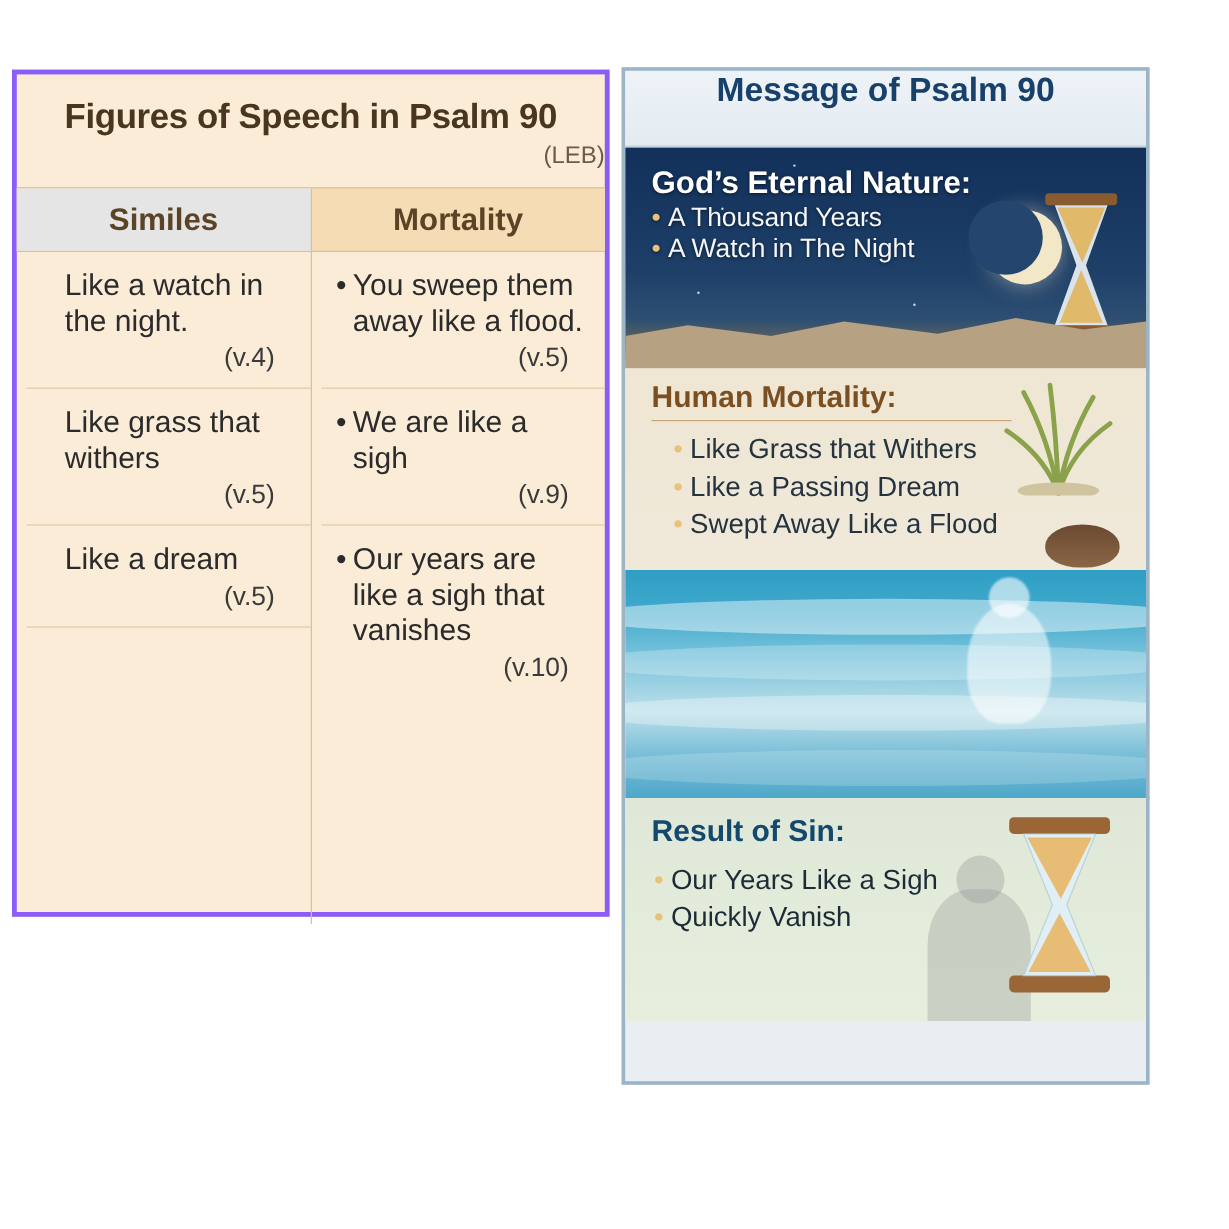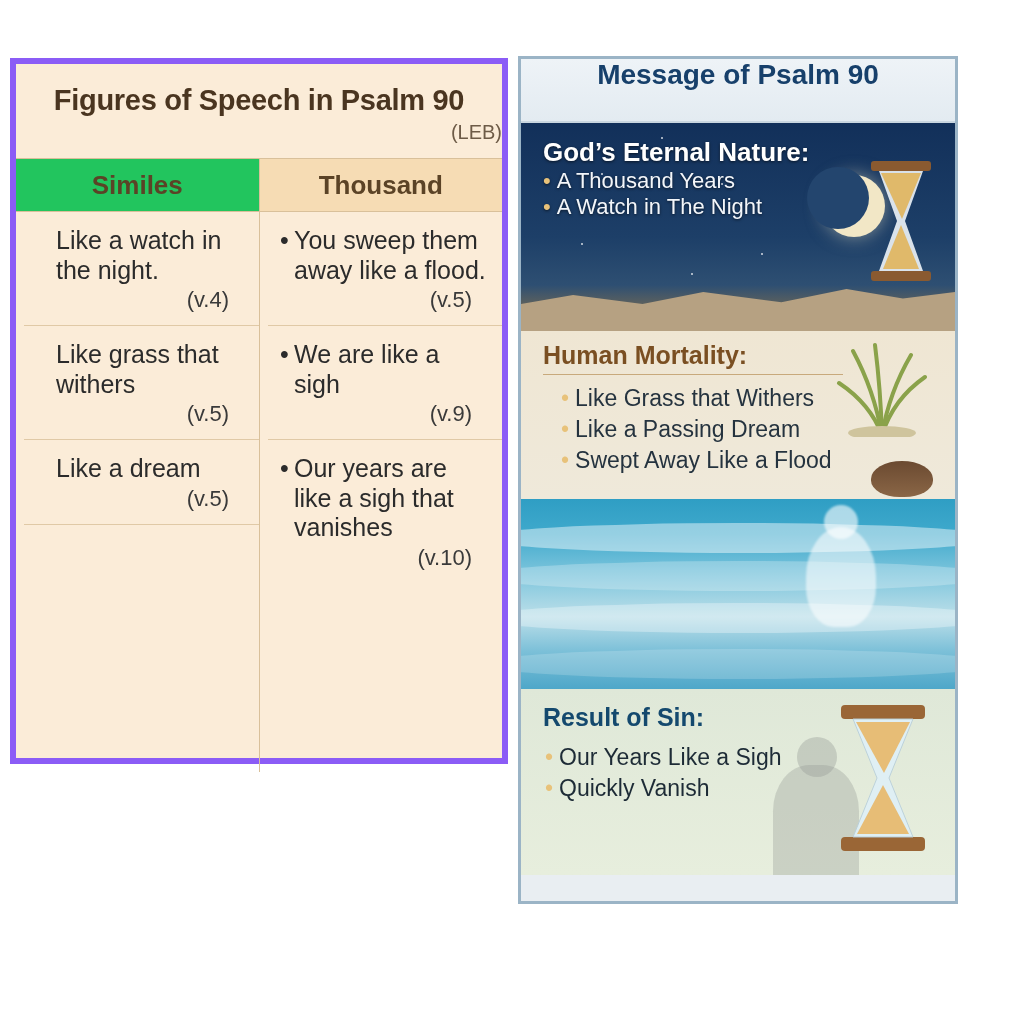--- a/index.html
+++ b/index.html
@@ -16,21 +16,21 @@
   }
 
   
   #left-panel {
     position: absolute;
     left: 10px;
     top: 58px;
     width: 498px;
     height: 706px;
     background: #fbecd8;
-    border: 6px solid #8b5cf6;
+    border: 4px solid #8b5cf6;
     box-sizing: border-box;
   }
   #left-title {
     text-align: center;
     font-weight: bold;
     font-size: 29px;
     color: #4a3520;
     padding-top: 20px;
     letter-spacing: -0.3px;
   }
@@ -52,21 +52,21 @@
     flex: 1;
     display: flex;
     align-items: center;
     justify-content: center;
     font-weight: bold;
     font-size: 26px;
     color: #5b4326;
   }
   #left-header-row .col-head.similes {
     border-right: 1px solid #d9c09a;
-    background: #22c55e;
+    background: #e5e5e5;
   }
   #left-columns {
     display: flex;
     height: 560px;
   }
   .col {
     box-sizing: border-box;
   }
   .col.similes {
     width: 50%;
@@ -128,21 +128,21 @@
   }
   #right-title {
     font-size: 28px;
     font-weight: bold;
     color: #17406b;
   }
 
   
   .sec-night {
     position: relative;
-    height: 208px;
+    height: 184px;
     background: linear-gradient(#12305a 0%, #1d3f68 55%, #2e4f72 78%, #6a6658 90%, #b3a080 100%);
     overflow: hidden;
   }
   .stars span {
     position: absolute;
     width: 2px; height: 2px;
     background: #fff;
     border-radius: 50%;
     opacity: .8;
   }
@@ -322,21 +322,21 @@
 </head>
 <body>
 
 <div id="left-panel">
 
   <div id="left-title">Figures of Speech in Psalm 90</div>
   <div id="left-subtitle">(LEB)</div>
 
   <div id="left-header-row">
     <div class="col-head similes">Similes</div>
-    <div class="col-head metaphors">Thousand</div>
+    <div class="col-head metaphors">Mortality</div>
   </div>
 
   <div id="left-columns">
 
     <div class="col similes">
       <div class="entry">
         <div class="txt">Like a watch in the night.</div>
         <span class="verse">(v.4)</span>
       </div>
       <div class="entry">

